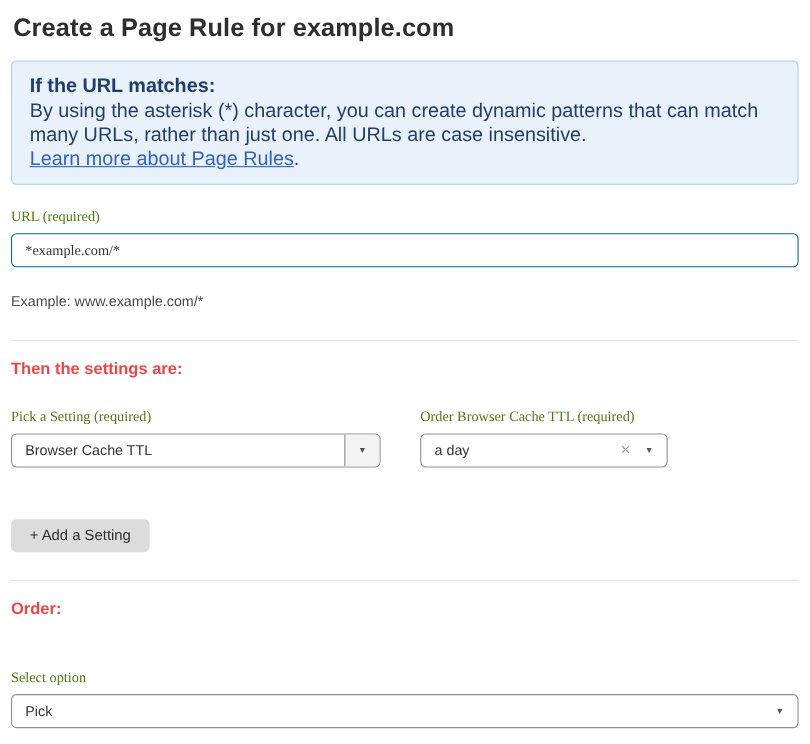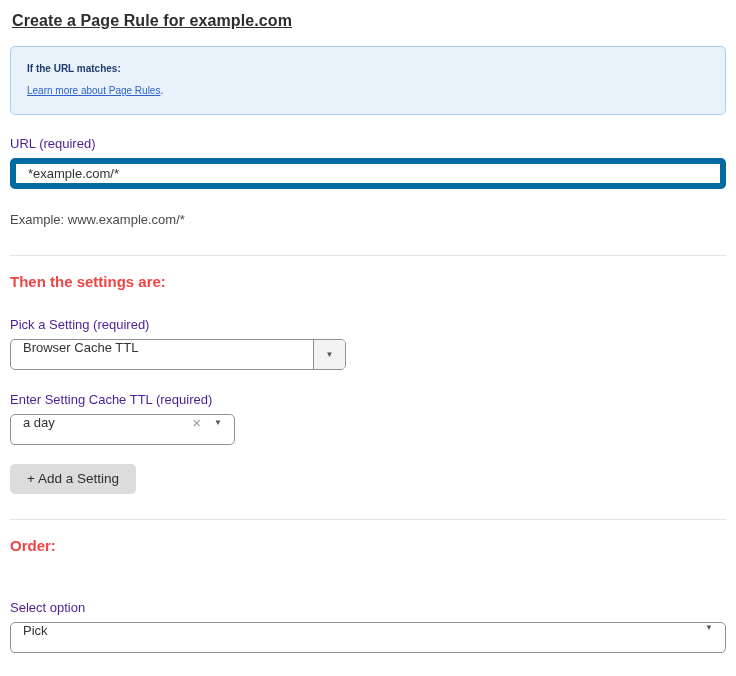--- a/index.html
+++ b/index.html
@@ -7,61 +7,61 @@
   body {
     width: 736px;
     height: 676px;
     font-family: "Liberation Sans", "DejaVu Sans", sans-serif;
     color: #2f2f2f;
     overflow: hidden;
   }
   .page { padding: 10px 10px 0 10px; }
 
   .page-title {
-    font-size: 16px;
+    font-size: 23px;
     font-weight: bold;
     color: #2e2e2e;
     margin: 2px 0 16px 2px;
     letter-spacing: 0.1px;
-    text-decoration: underline;
   }
 
   
   .info-box {
     background: #e9f1fb;
     border: 1px solid #aacdf0;
     border-radius: 5px;
     padding: 11px 16px 12px 16px;
     color: #1f3d6d;
-    font-size: 10px;
+    font-size: 18px;
     line-height: 22px;
     margin-bottom: 21px;
   }
   .info-heading { font-weight: bold; }
   .info-link {
     color: #2d62c9;
     text-decoration: underline;
     cursor: pointer;
   }
 
   
   .field-label {
     font-size: 13px;
-    color: #4c1d95;
+    color: #4d7c0f;
     margin-bottom: 7px;
+    font-family: Liberation Serif, serif;
   }
   .text-input {
     width: 100%;
     height: 31px;
-    border: 6px solid #0369a1;
+    border: 1px solid #0369a1;
     border-radius: 5px;
     padding: 0 12px;
     font-size: 13px;
     color: #333333;
-    font-family: Liberation Sans, sans-serif;
+    font-family: Liberation Serif, serif;
     background: #ffffff;
     outline: none;
   }
   .helper-text {
     font-size: 13px;
     color: #4a4a4a;
     margin-top: 20px;
     line-height: 21px;
   }
 
@@ -74,31 +74,30 @@
   .section-heading {
     font-size: 15px;
     font-weight: bold;
     color: #ef4444;
     margin-top: 17px;
   }
 
   
   .settings-row {
     display: flex;
-    gap: 22px;
+    gap: 36px;
     margin-top: 27px;
-    flex-direction: column;
   }
   .settings-col-1 { width: 336px; }
   .settings-col-2 { width: 225px; }
 
   
   .select-box {
     display: flex;
-    align-items: flex-start;
+    align-items: center;
     justify-content: space-between;
     height: 31px;
     border: 1px solid #8f8f8f;
     border-radius: 5px;
     background: #ffffff;
     font-size: 13px;
     color: #333333;
     cursor: pointer;
     overflow: hidden;
   }
@@ -129,33 +128,34 @@
     border-radius: 5px;
     font-size: 13.5px;
     font-family: "Liberation Sans", "DejaVu Sans", sans-serif;
     padding: 8px 17px;
     cursor: pointer;
     line-height: 1;
     height: 30px;
   }
   .btn-gray { background: #dadada; color: #2e2e2e; }
 
-  .add-setting-btn { margin-top: 19px; background: #dcdcdc; }
+  .add-setting-btn { margin-top: 47px; background: #dcdcdc; }
 
   .order-select-label { margin-top: 46px; }
 </style>
 </head>
 <body>
 
 <div class="page">
 
   <h1 class="page-title">Create a Page Rule for example.com</h1>
 
   <div class="info-box">
     <div class="info-heading">If the URL matches:</div>
+    <div>By using the asterisk (*) character, you can create dynamic patterns that can match many URLs, rather than just one. All URLs are case insensitive.</div>
     <div><a class="info-link">Learn more about Page Rules</a><span>.</span></div>
   </div>
 
   <div class="field-label">URL (required)</div>
   <input type="text" class="text-input" value="*example.com/*" style="">
   <div class="helper-text">Example: www.example.com/*</div>
 
   <hr class="divider">
 
   <div class="section-heading">Then the settings are:</div>
@@ -164,21 +164,21 @@
     <div class="settings-col-1">
       <div class="field-label">Pick a Setting (required)</div>
       <div class="select-box">
         <span class="select-value">Browser Cache TTL</span>
         <span class="select-arrow-section">
             <span>▼</span>
           </span>
       </div>
     </div>
     <div class="settings-col-2">
-      <div class="field-label">Enter Setting Cache TTL (required)</div>
+      <div class="field-label">Order Browser Cache TTL (required)</div>
       <div class="select-box">
         <span class="select-value">a day</span>
         <span class="select-right-group">
           <span class="clear-x">×</span>
           <span class="plain-arrow">▼</span>
         </span>
       </div>
     </div>
   </div>
 

